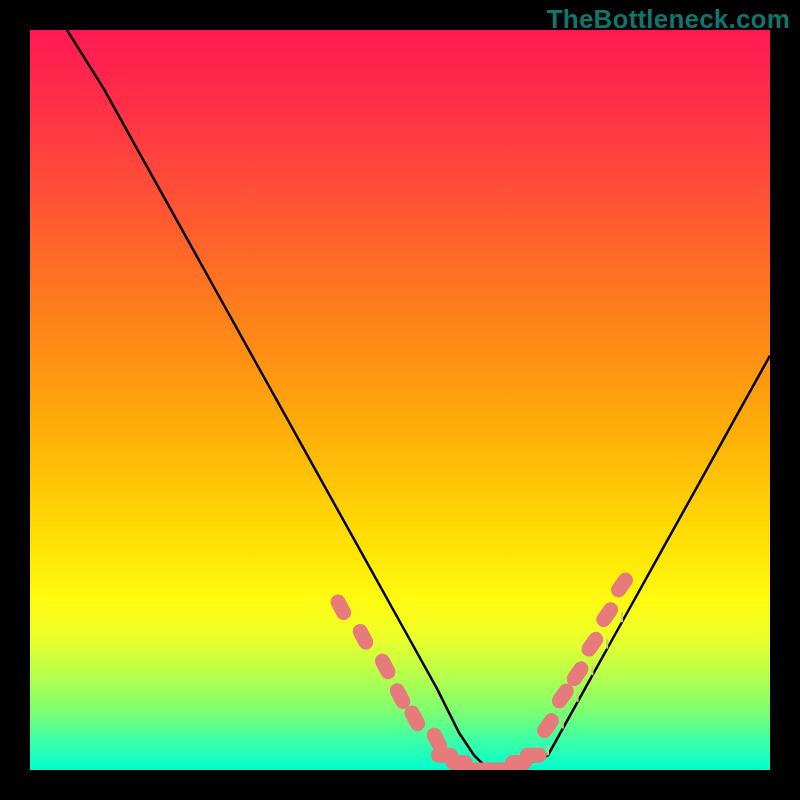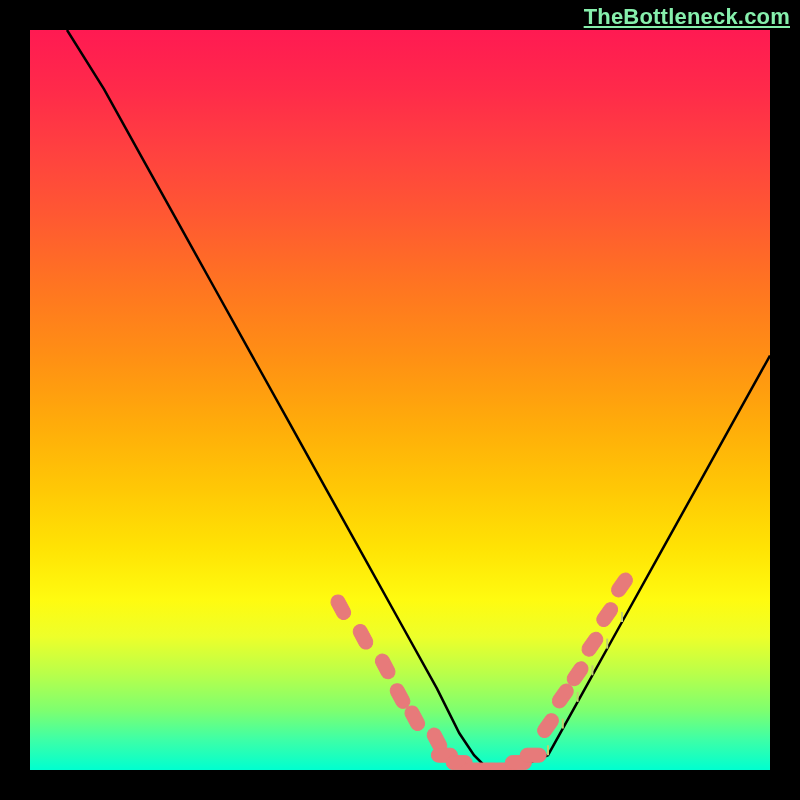--- a/index.html
+++ b/index.html
@@ -44,25 +44,24 @@
     position: absolute;
     left: 0;
     top: 0;
     width: 740px;
     height: 740px;
   }
   .watermark {
     position: absolute;
     top: 4px;
     right: 10px;
-    color: #86efac;
-    font-size: 22px;
+    color: #0f766e;
+    font-size: 26px;
     font-weight: 600;
     letter-spacing: 0.2px;
-    text-decoration: underline;
   }
 </style>
 </head>
 <body>
 
 <div class="frame">
   <div class="plot">
     <svg class="curve" viewBox="0 0 740 740">
       <path id="main-curve" d="M37.0 0.0 L74.0 59.2 L111.0 125.8 L148.0 192.4 L185.0 259.0 L222.0 325.6 L259.0 392.2 L296.0 458.8 L333.0 525.4 L370.0 592.0 L407.0 658.6 L429.2 703.0 L444.0 725.2 L458.8 740.0 L481.0 740.0 L518.0 725.2 L555.0 658.6 L592.0 592.0 L629.0 525.4 L666.0 458.8 L703.0 392.2 L740.0 325.6" fill="none" stroke="#000000" stroke-width="2.5"></path>
       <g id="ticks">

